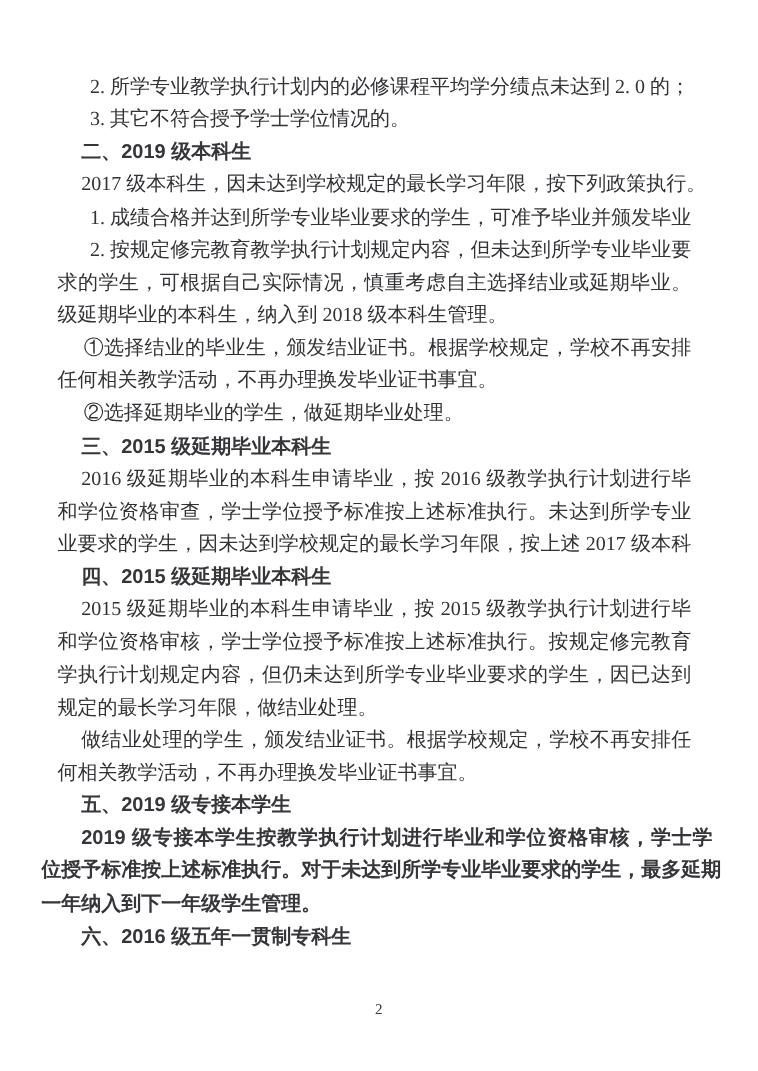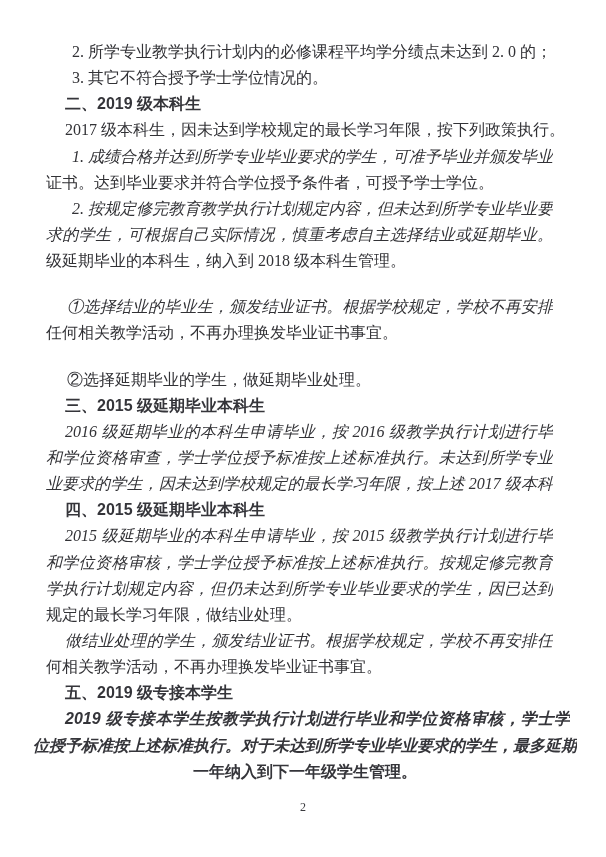--- a/index.html
+++ b/index.html
@@ -9,57 +9,56 @@
     font-family: "Liberation Serif", "DejaVu Serif", serif;
     overflow: hidden;
   }
   .page {
     position: relative;
     width: 606px; height: 857px;
     background: #ffffff;
   }
   .doc-body {
     position: absolute;
-    top: 39px; left: 46px;
+    top: 57px; left: 46px;
     width: 507px;
     color: #323236;
   }
   .line {
     width: 507px;
     height: 26.15px;
     line-height: 26.15px;
     font-size: 16px;
     white-space: nowrap;
     color: #323236;
   }
   
   .line.j {
     white-space: normal;
     text-align: justify;
     text-align-last: justify;
     overflow: hidden;
-    font-style: italic;
   }
   .line.list    { padding-left: 26px; }
-  .line.circled { padding-left: 21px; margin-top: 20px; }
+  .line.circled { padding-left: 21px; }
   .line.first   { padding-left: 19px; }
   .line.heading {
     padding-left: 19px;
     font-family: "Liberation Sans", "DejaVu Sans", sans-serif;
     font-weight: 700;
     color: #35353a;
   }
   .line.bold-first,
   .line.bold-cont {
     font-family: "Liberation Sans", "DejaVu Sans", sans-serif;
     font-weight: 700;
     color: #35353a;
   }
   .line.bold-first { padding-left: 19px; width: 524px; }
-  .line.bold-cont  { margin-left: -13px; width: 544px; text-align: center; }
+  .line.bold-cont  { margin-left: -13px; width: 544px; }
   .page-number {
     position: absolute;
     top: 799px; left: 0;
     width: 606px;
     text-align: center;
     font-size: 12px;
     line-height: 16px;
     color: #3a3a3e;
     font-family: "Liberation Serif", "DejaVu Serif", serif;
   }
@@ -67,21 +66,20 @@
 </head>
 <body>
 
 <div class="page">
   <div class="doc-body">
       <div class="line list">2. 所学专业教学执行计划内的必修课程平均学分绩点未达到 2. 0 的；</div>
       <div class="line list">3. 其它不符合授予学士学位情况的。</div>
       <div class="line heading">二、2019 级本科生</div>
       <div class="line first">2017 级本科生，因未达到学校规定的最长学习年限，按下列政策执行。</div>
       <div class="line list j">1. 成绩合格并达到所学专业毕业要求的学生，可准予毕业并颁发毕业</div>
-      <div class="line cont">证书。达到毕业要求并符合学位授予条件者，可授予学士学位。</div>
       <div class="line list j">2. 按规定修完教育教学执行计划规定内容，但未达到所学专业毕业要</div>
       <div class="line cont j">求的学生，可根据自己实际情况，慎重考虑自主选择结业或延期毕业。2017</div>
       <div class="line cont">级延期毕业的本科生，纳入到 2018 级本科生管理。</div>
       <div class="line circled j">①选择结业的毕业生，颁发结业证书。根据学校规定，学校不再安排</div>
       <div class="line cont">任何相关教学活动，不再办理换发毕业证书事宜。</div>
       <div class="line circled">②选择延期毕业的学生，做延期毕业处理。</div>
       <div class="line heading">三、2015 级延期毕业本科生</div>
       <div class="line first j">2016 级延期毕业的本科生申请毕业，按 2016 级教学执行计划进行毕业</div>
       <div class="line cont j">和学位资格审查，学士学位授予标准按上述标准执行。未达到所学专业毕</div>
       <div class="line cont j">业要求的学生，因未达到学校规定的最长学习年限，按上述 2017 级本科学</div>
@@ -89,15 +87,16 @@
       <div class="line first j">2015 级延期毕业的本科生申请毕业，按 2015 级教学执行计划进行毕业</div>
       <div class="line cont j">和学位资格审核，学士学位授予标准按上述标准执行。按规定修完教育教</div>
       <div class="line cont j">学执行计划规定内容，但仍未达到所学专业毕业要求的学生，因已达到学校</div>
       <div class="line cont">规定的最长学习年限，做结业处理。</div>
       <div class="line first j">做结业处理的学生，颁发结业证书。根据学校规定，学校不再安排任</div>
       <div class="line cont">何相关教学活动，不再办理换发毕业证书事宜。</div>
       <div class="line heading">五、2019 级专接本学生</div>
       <div class="line bold-first j">2019 级专接本学生按教学执行计划进行毕业和学位资格审核，学士学</div>
       <div class="line bold-cont j">位授予标准按上述标准执行。对于未达到所学专业毕业要求的学生，最多延期</div>
       <div class="line bold-cont">一年纳入到下一年级学生管理。</div>
+      <div class="line heading">六、2016 级五年一贯制专科生</div>
     </div>
   <div class="page-number">2</div>
 </div>
 
 </body></html>

